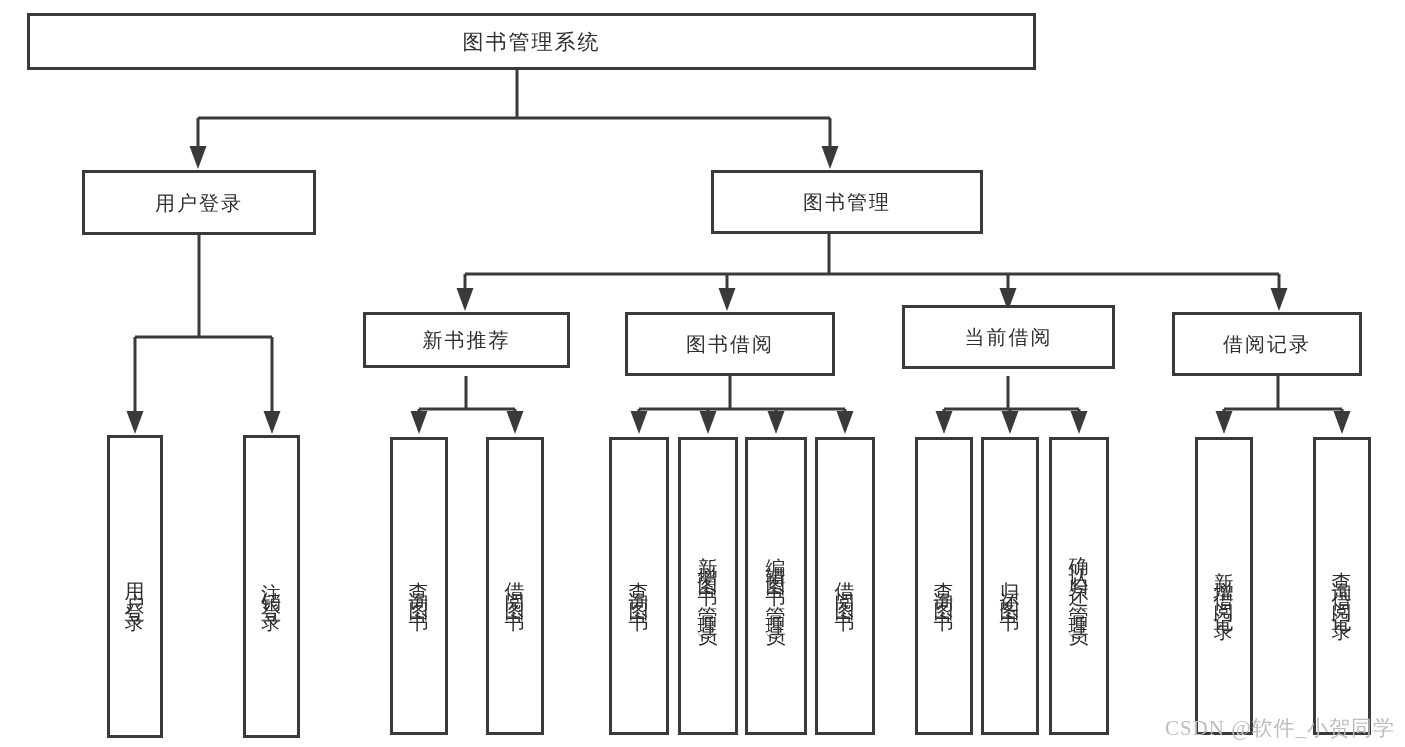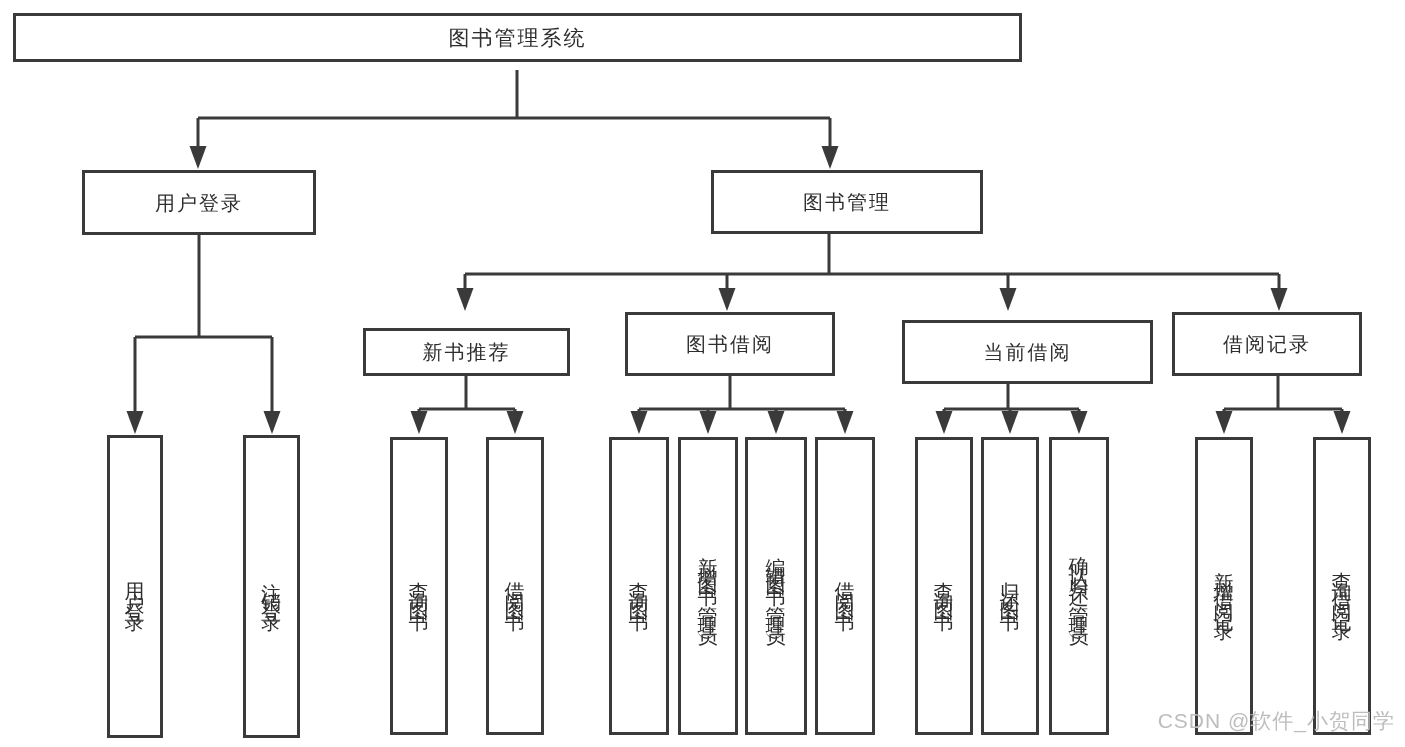--- a/index.html
+++ b/index.html
@@ -24,22 +24,22 @@
     border:3px solid #3a3a3a;box-sizing:border-box;
     display:flex;align-items:center;justify-content:center;
     color:#2e2e2e;
   }
   .leaf .vtext{
     writing-mode:vertical-rl;text-orientation:mixed;
     font-size:20px;letter-spacing:10px;line-height:1;
     white-space:nowrap;
   }
   .watermark{
-    position:absolute;right:10px;bottom:12px;z-index:3;
-    color:#bdbdbd;font-size:21px;letter-spacing:1px;white-space:nowrap;
+    position:absolute;right:10px;bottom:5px;z-index:3;
+    color:#bdbdbd;font-size:21px;letter-spacing:1px;white-space:nowrap;font-family:Liberation Serif, serif;
   }
 </style>
 </head>
 <body>
 
 <div class="canvas">
 
   <svg class="connectors" width="1405" height="747" viewBox="0 0 1405 747">
     <g stroke="#3a3a3a" stroke-width="3" fill="none">
       <path d="M517 70 V118 M198 118 H830 M198 118 V150 M830 118 V150"></path>
@@ -66,38 +66,38 @@
       <polygon points="767.5,411 784.5,411 776,434"></polygon>
       <polygon points="836.5,411 853.5,411 845,434"></polygon>
       <polygon points="935.5,411 952.5,411 944,434"></polygon>
       <polygon points="1001.5,411 1018.5,411 1010,434"></polygon>
       <polygon points="1070.5,411 1087.5,411 1079,434"></polygon>
       <polygon points="1215.5,411 1232.5,411 1224,434"></polygon>
       <polygon points="1333.5,411 1350.5,411 1342,434"></polygon>
     </g>
   </svg>
 
-  <div class="node root" style="left:13px;top:13px;width:1009px;height:49px">
+  <div class="node root" style="left:27px;top:13px;width:1009px;height:57px">
     <span class="lbl">图书管理系统</span>
   </div>
 
   <div class="node" style="left:82px;top:170px;width:234px;height:65px">
     <span class="lbl">用户登录</span>
   </div>
   <div class="node" style="left:711px;top:170px;width:272px;height:64px">
     <span class="lbl">图书管理</span>
   </div>
 
-  <div class="node" style="left:363px;top:328px;width:207px;height:48px">
+  <div class="node" style="left:363px;top:312px;width:207px;height:56px">
     <span class="lbl">新书推荐</span>
   </div>
   <div class="node" style="left:625px;top:312px;width:210px;height:64px">
     <span class="lbl">图书借阅</span>
   </div>
-  <div class="node" style="left:902px;top:320px;width:251px;height:64px">
+  <div class="node" style="left:902px;top:305px;width:213px;height:64px">
     <span class="lbl">当前借阅</span>
   </div>
   <div class="node" style="left:1172px;top:312px;width:190px;height:64px">
     <span class="lbl">借阅记录</span>
   </div>
 
   <div class="leaf" style="left:107px;top:435px;width:56px;height:303px">
     <span class="vtext">用户登录</span>
   </div>
   <div class="leaf" style="left:243px;top:435px;width:57px;height:303px">

